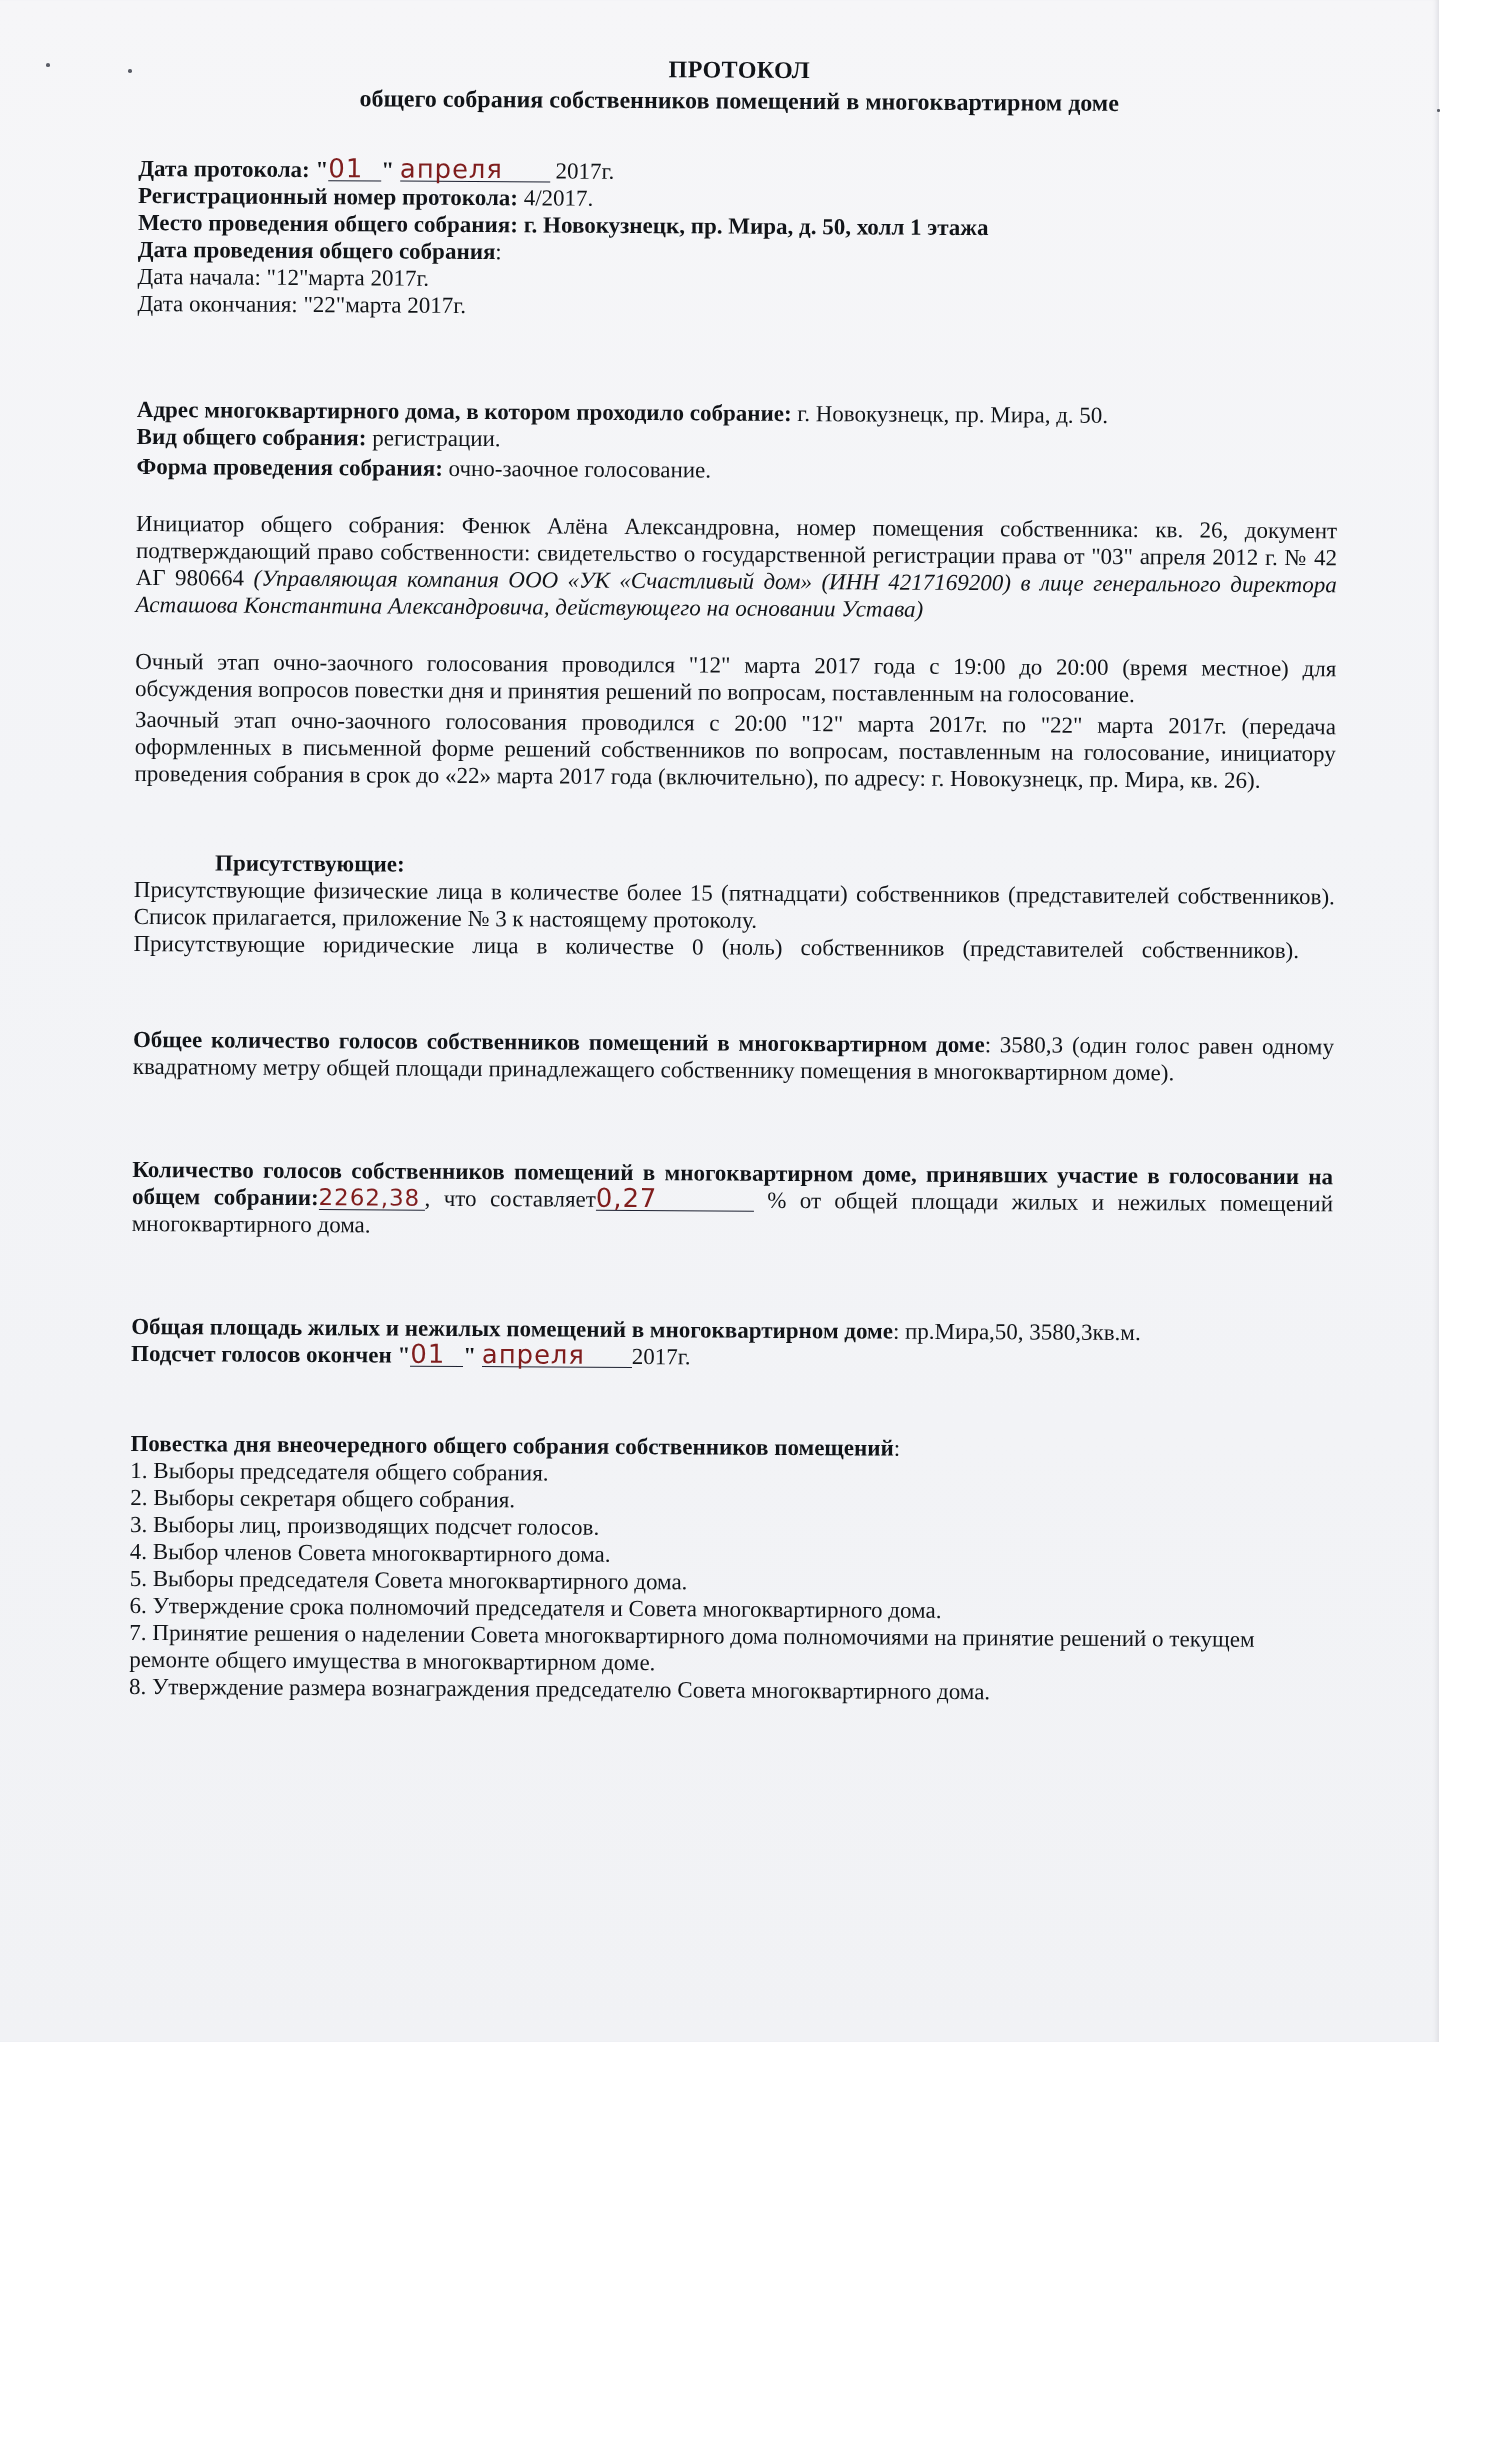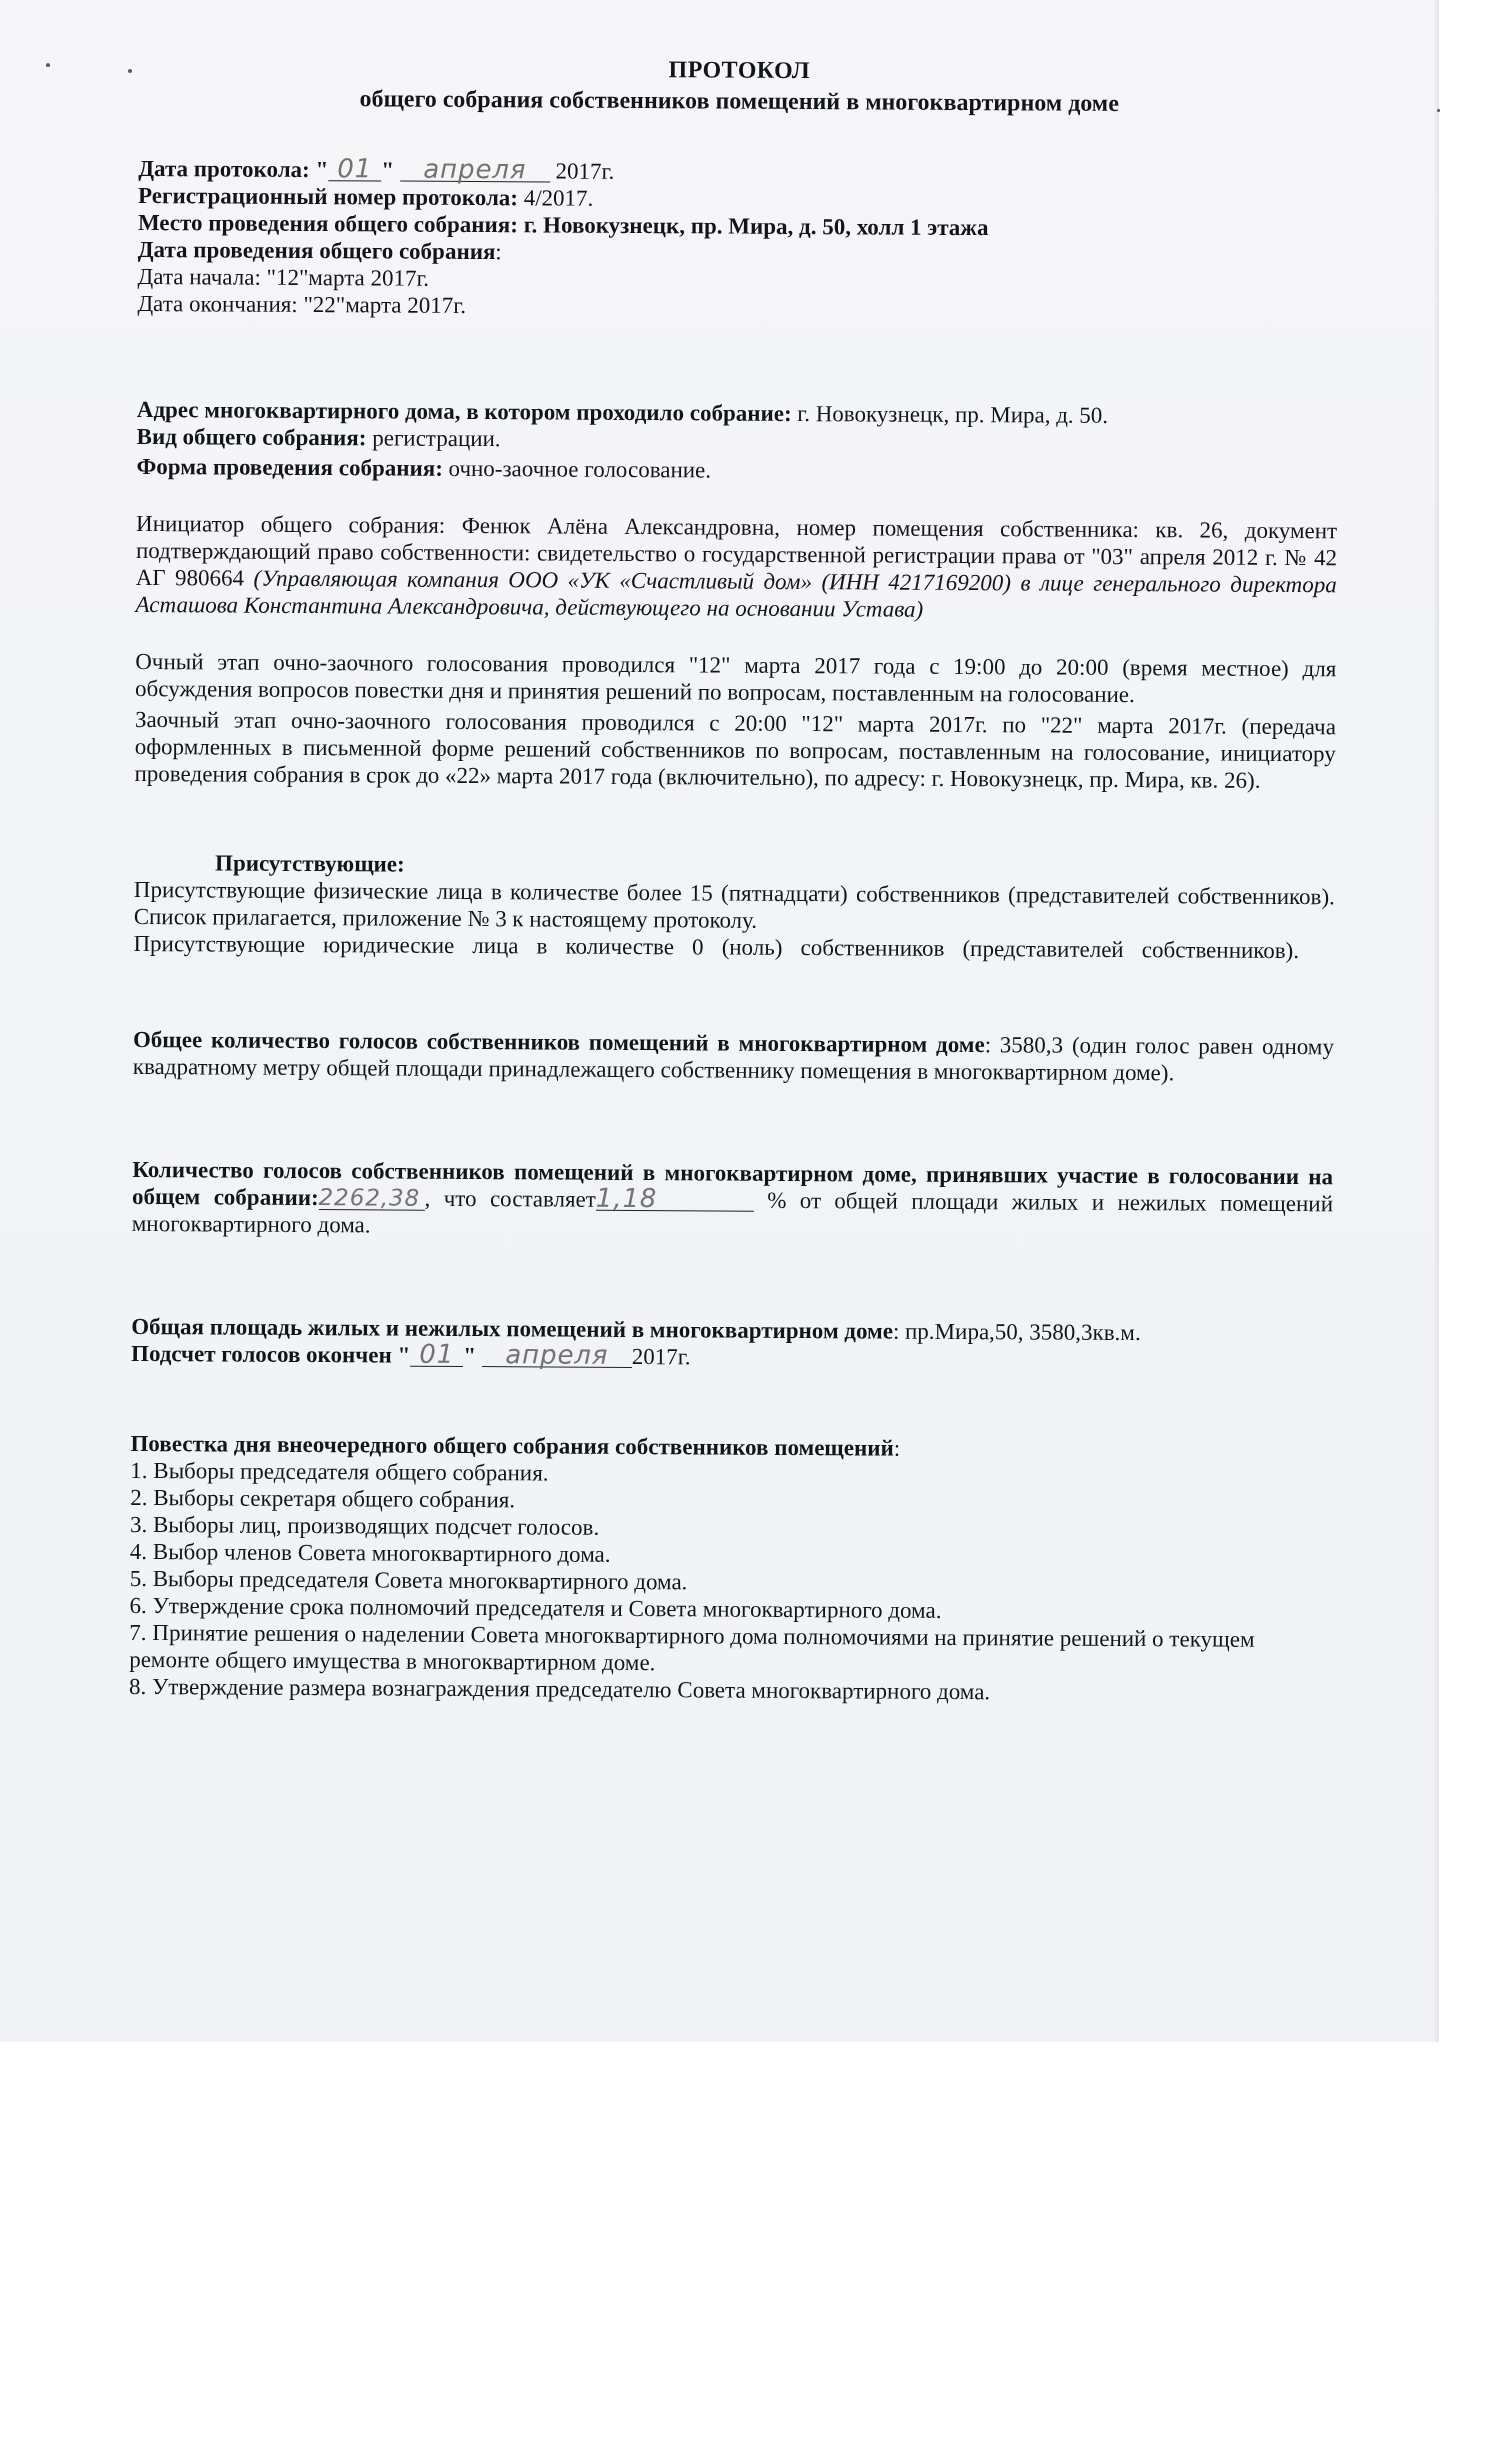--- a/index.html
+++ b/index.html
@@ -25,27 +25,26 @@
     }
     .title { text-align: center; font-weight: bold; font-size: 24px; margin-left: 0; }
     .title .t1 { display: block; margin-bottom: 3.5px; letter-spacing: 0.4px; }
     .title .t2 { display: block; }
     .b { font-weight: bold; }
     .i { font-style: italic; }
     p { margin: 0; }
     .justify { text-align: justify; text-align-last: left; }
     .hw {
       font-family: "DejaVu Sans", sans-serif;
-      font-style: italic;
-      color: #737373;
+      color: #7f1d1d;
       font-size: 26px;
       display: inline-block;
       border-bottom: 1.8px solid #1c2030;
       line-height: 24.6px;
-      text-align: center;
+      text-align: left;
       letter-spacing: 0.9px;
     }
     .hw.day { width: 53px; }
     .hw.month { width: 150px; }
     .hw.votes { width: 106px; font-size: 23px; }
     .hw.pct { width: 158px; }
     .gap-s { height: 30px; }
     .gap-l { height: 79px; }
     .indent { padding-left: 81px; }
     .agenda li { list-style: none; }
@@ -123,21 +122,21 @@
 
   <div class="gap-l" style="height:69px"></div>
 
   <p class="justify">
     <span class="b">Общее количество голосов собственников помещений в многоквартирном доме</span><span>: 3580,3 (один голос равен одному квадратному метру общей площади принадлежащего собственнику помещения в многоквартирном доме).</span>
   </p>
 
   <div class="gap-l" style="height:76px"></div>
 
   <p class="justify">
-    <span class="b">Количество голосов собственников помещений в многоквартирном доме, принявших участие в голосовании на общем собрании</span><span class="b">:</span><span class="hw votes">2262,38</span><span>, что составляет</span><span class="hw pct">1,18</span><span> % от общей  площади жилых и нежилых помещений многоквартирного дома.</span>
+    <span class="b">Количество голосов собственников помещений в многоквартирном доме, принявших участие в голосовании на общем собрании</span><span class="b">:</span><span class="hw votes">2262,38</span><span>, что составляет</span><span class="hw pct">0,27</span><span> % от общей  площади жилых и нежилых помещений многоквартирного дома.</span>
   </p>
 
   <div class="gap-l" style="height:76px"></div>
 
   <section>
     <p>
       <span class="b">Общая площадь жилых и нежилых помещений в многоквартирном доме</span><span>: пр.Мира,50,  3580,3кв.м.</span>
     </p>
     <p>
       <span class="b">Подсчет голосов окончен "</span><span class="hw day">01</span><span class="b">"</span>

